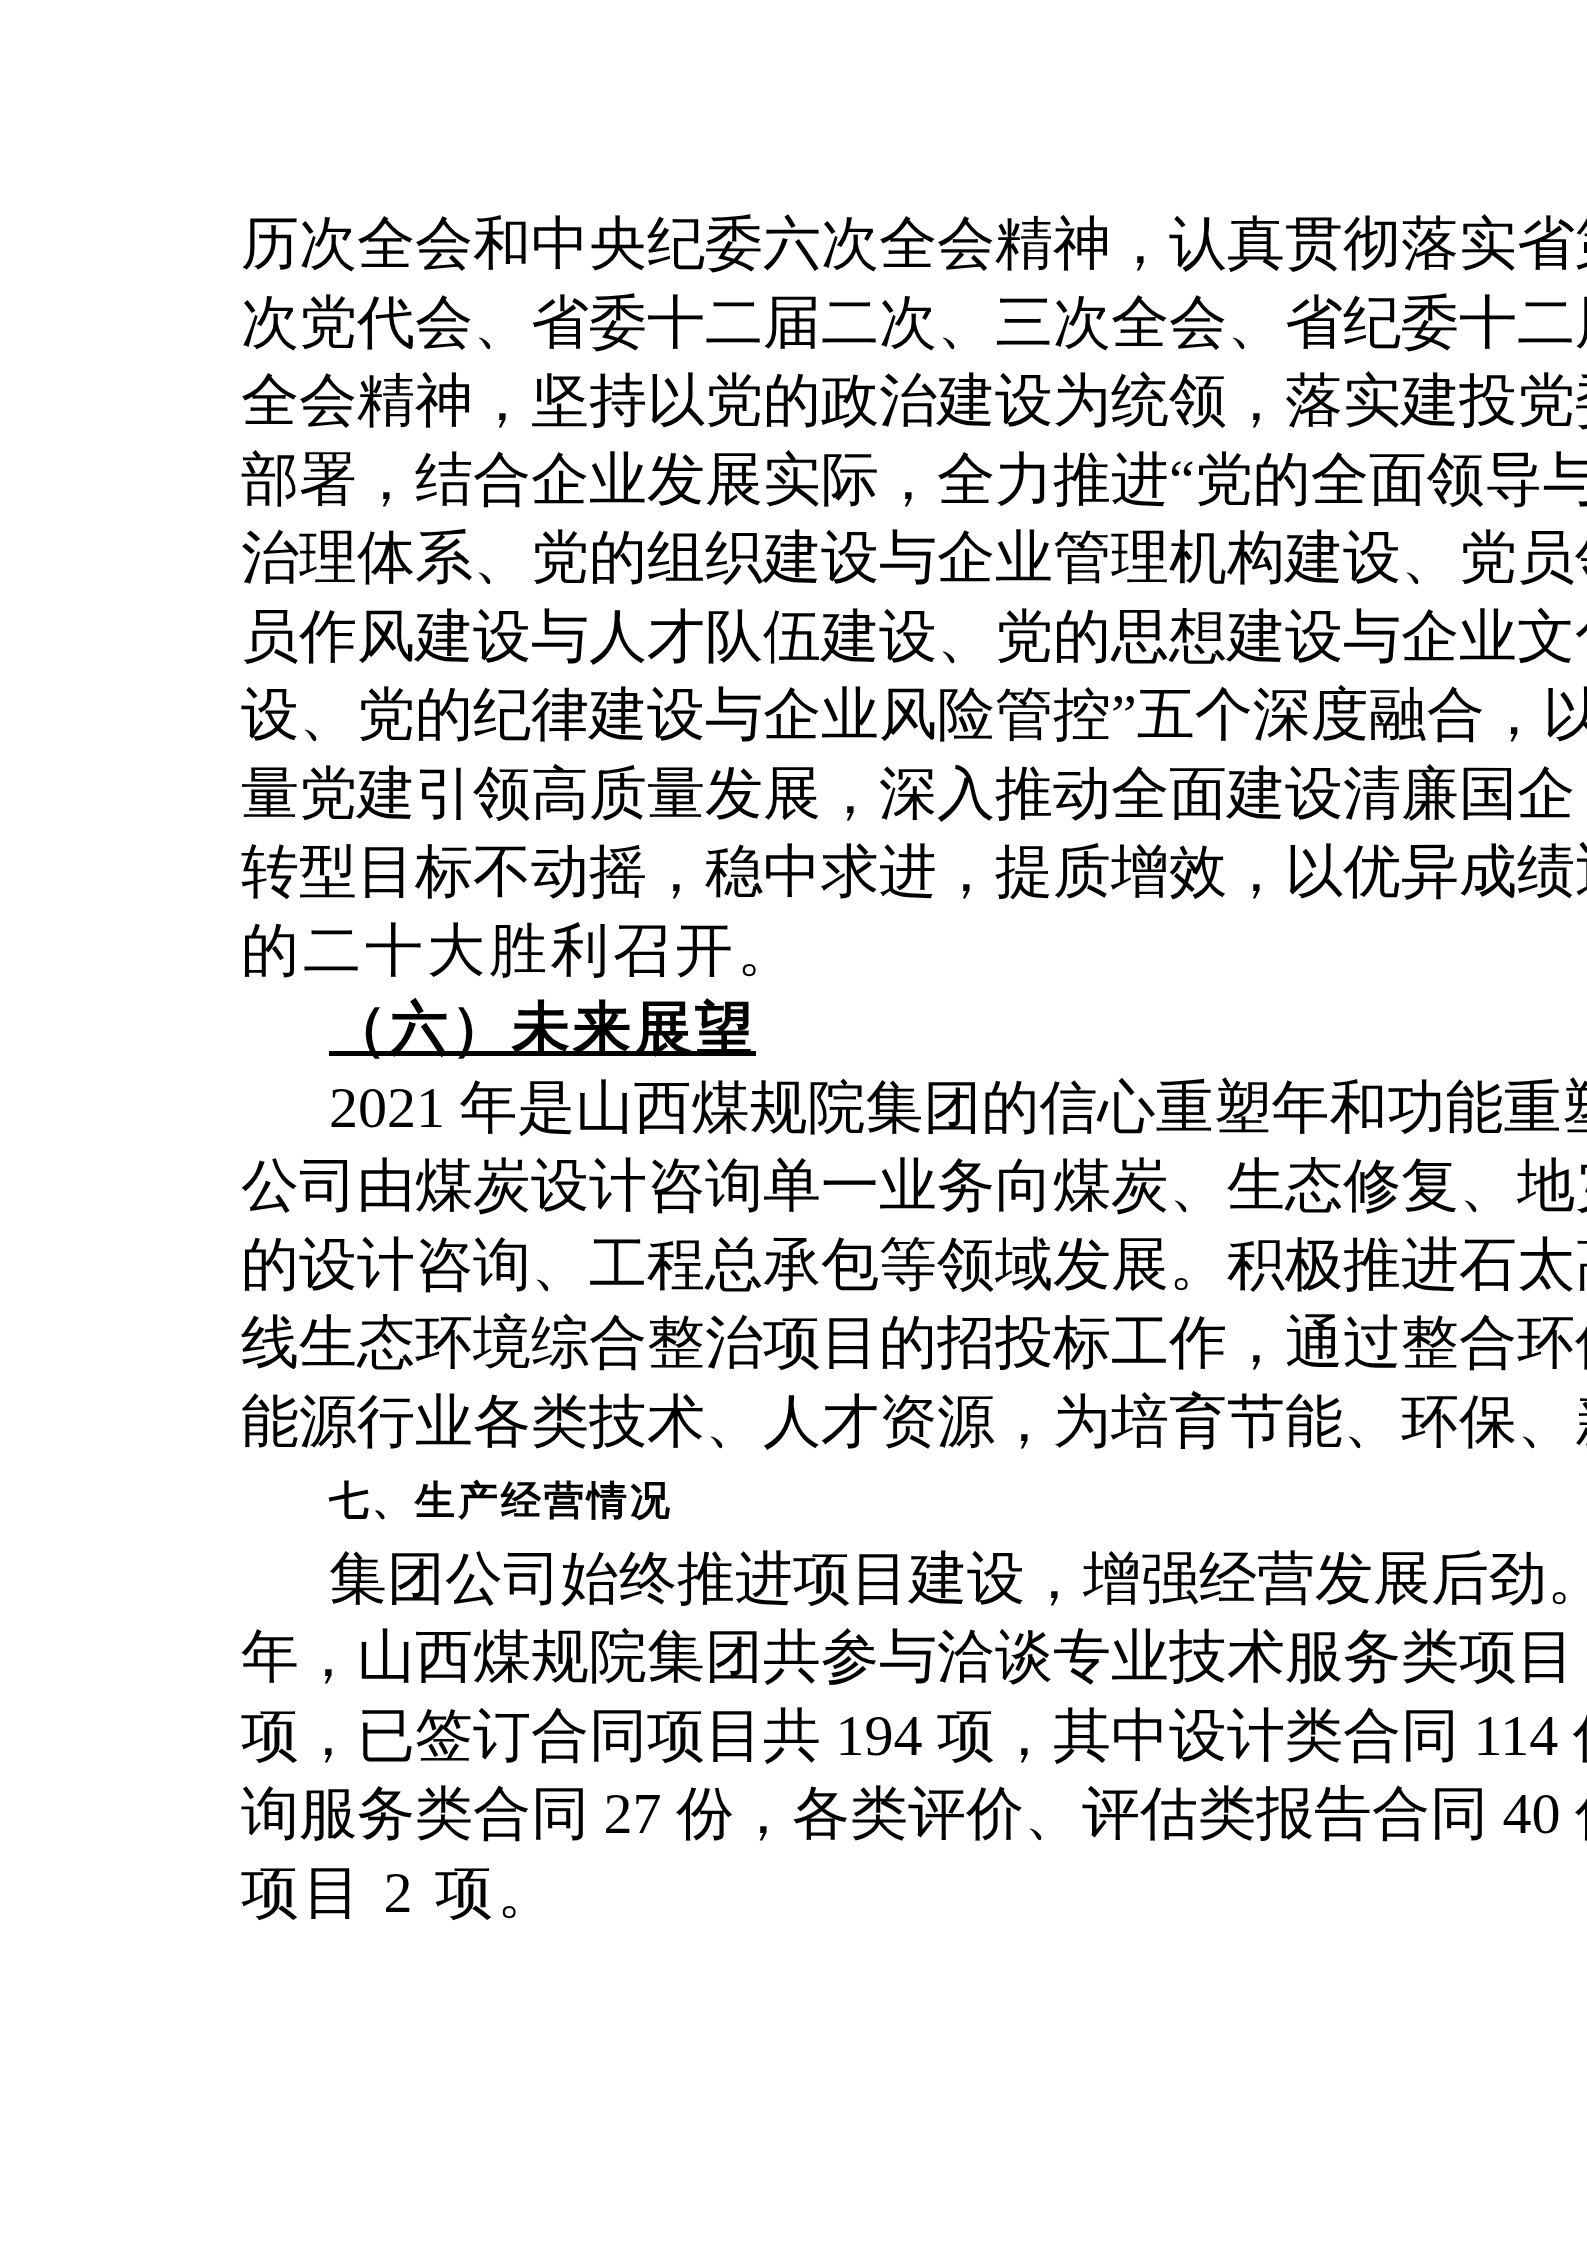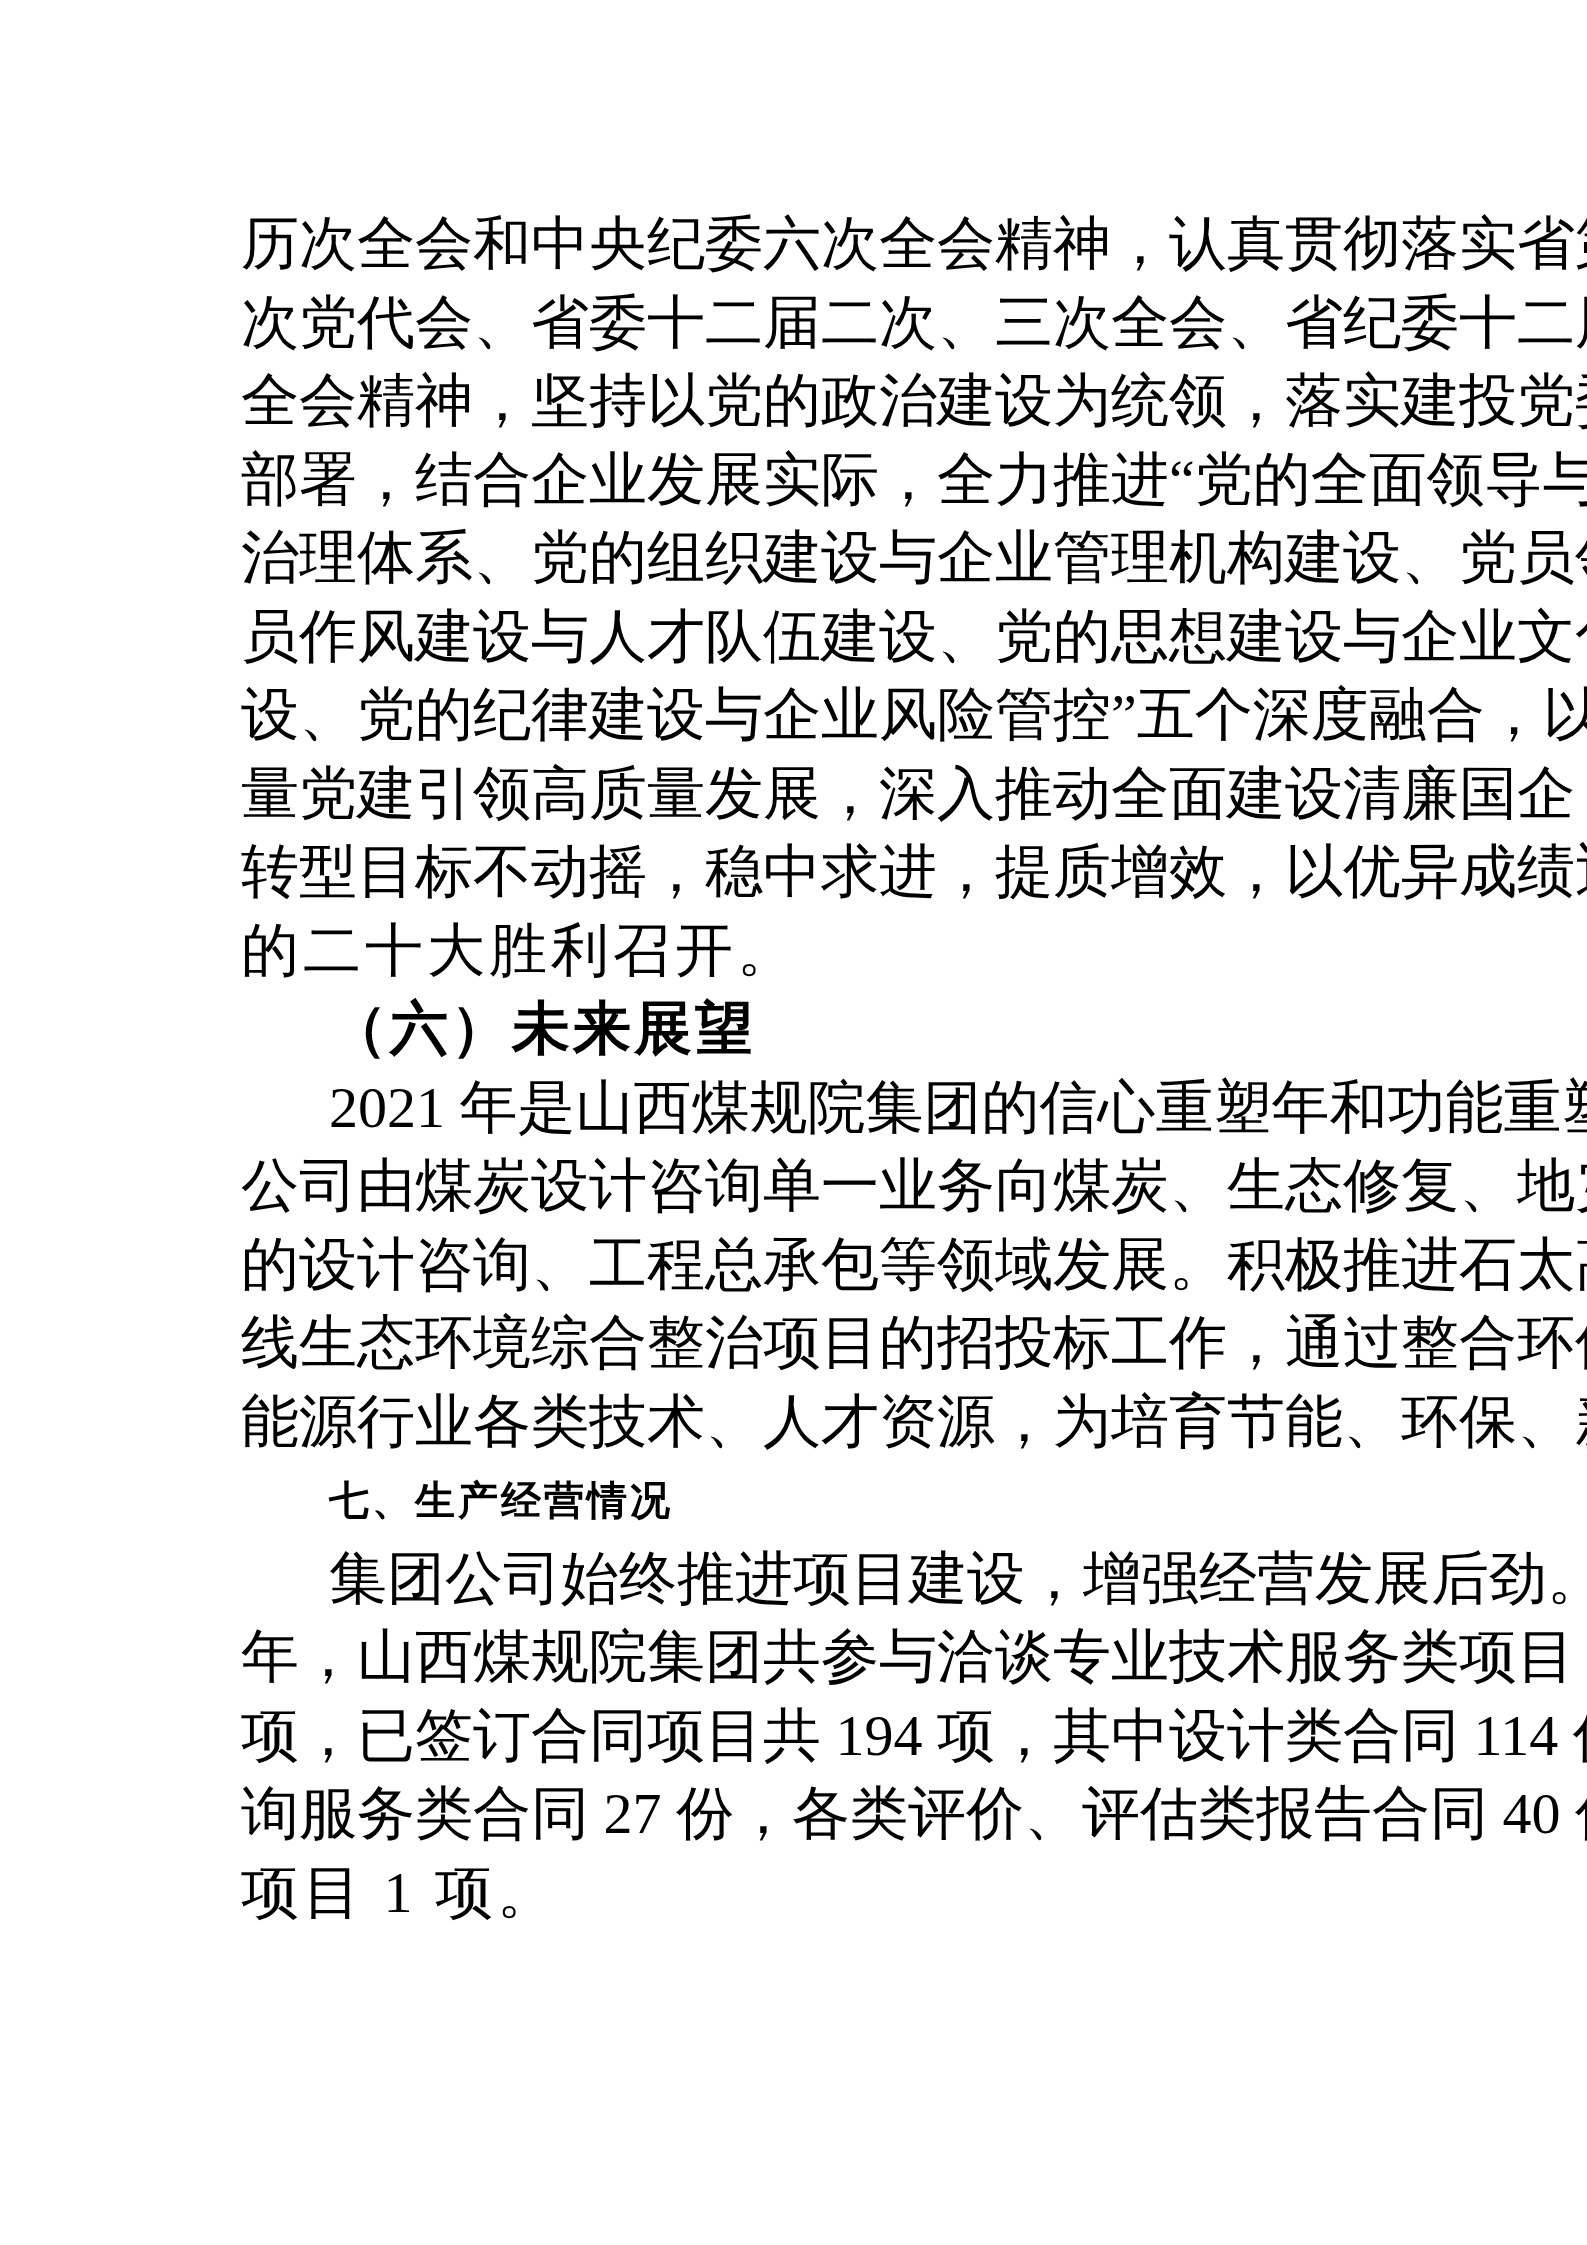--- a/index.html
+++ b/index.html
@@ -40,20 +40,21 @@
     text-align-last: left;
     letter-spacing: 4px;
     white-space: pre;
   }
   .line.heading-kai {
     font-weight: 700;
     padding-left: 88px;
     text-align: left;
     text-align-last: left;
     letter-spacing: 3px;
+    text-decoration: underline;
   }
   .line.heading-hei {
     font-family: "Liberation Sans", "DejaVu Sans", sans-serif;
     font-weight: 700;
     font-size: 40px;
     padding-left: 88px;
     text-align: left;
     text-align-last: left;
     letter-spacing: 3px;
   }
@@ -77,15 +78,15 @@
       <div class="line first">2021 年是山西煤规院集团的信心重塑年和功能重塑年，</div>
       <div class="line">公司由煤炭设计咨询单一业务向煤炭、生态修复、地灾治理</div>
       <div class="line">的设计咨询、工程总承包等领域发展。积极推进石太高铁沿</div>
       <div class="line">线生态环境综合整治项目的招投标工作，通过整合环保、新</div>
       <div class="line">能源行业各类技术、人才资源，为培育节能、环保、新能源</div>
       <div class="line heading-hei">七、生产经营情况</div>
       <div class="line first">集团公司始终推进项目建设，增强经营发展后劲。2021</div>
       <div class="line">年，山西煤规院集团共参与洽谈专业技术服务类项目 300 余</div>
       <div class="line">项，已签订合同项目共 194 项，其中设计类合同 114 份，咨</div>
       <div class="line">询服务类合同 27 份，各类评价、评估类报告合同 40 份、EPC</div>
-      <div class="line last">项目 1 项。</div>
+      <div class="line last">项目 2 项。</div>
     </div>
 </div>
 
 </body></html>

